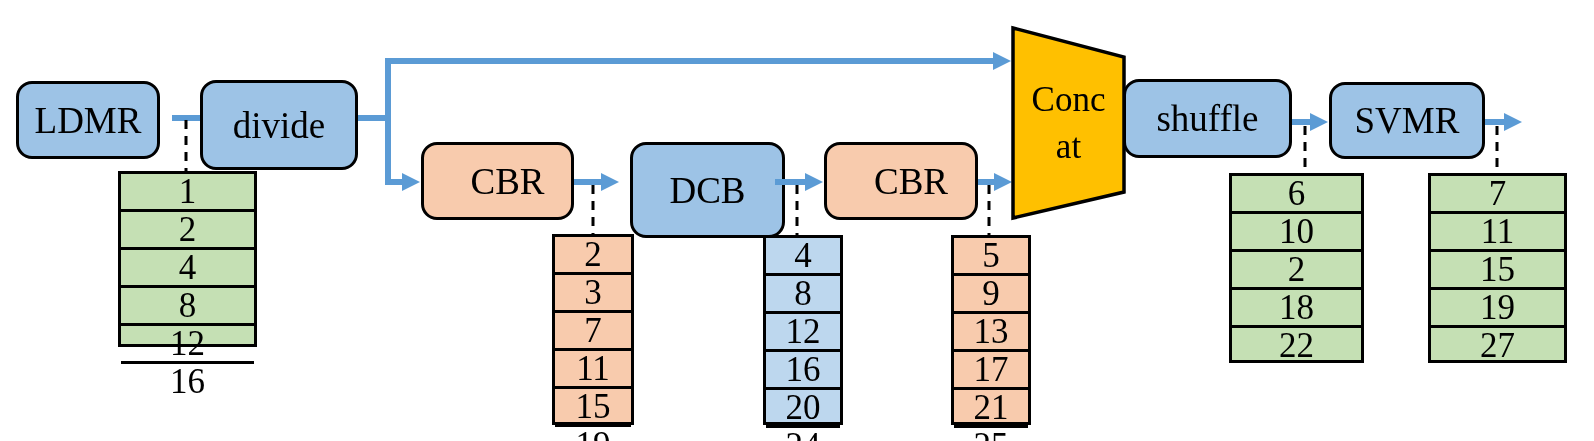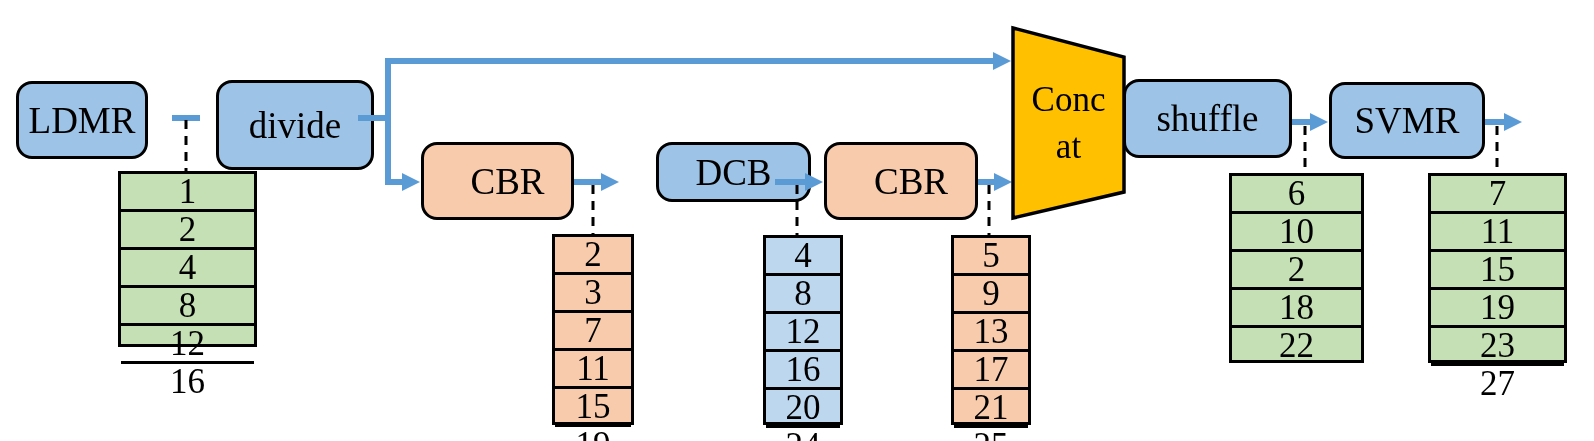--- a/index.html
+++ b/index.html
@@ -36,33 +36,33 @@
     position:absolute;left:1013px;top:28px;width:111px;height:190px;z-index:4;
     display:flex;flex-direction:column;align-items:center;justify-content:center;
     font-size:35px;line-height:1.35;
   }
 </style>
 </head>
 <body>
 
 <div class="canvas">
 
-  <div class="block blue" style="left:16px;top:81px;width:132px;height:78px">
+  <div class="block blue" style="left:16px;top:81px;width:144px;height:78px">
     <span>LDMR</span>
   </div>
 
-  <div class="block blue" style="left:216px;top:80px;width:158px;height:90px">
+  <div class="block blue" style="left:200px;top:80px;width:158px;height:90px">
     <span>divide</span>
   </div>
 
   <div class="block peach" style="left:421px;top:142px;width:153px;height:78px">
     <span>CBR</span>
   </div>
 
-  <div class="block blue" style="left:656px;top:142px;width:155px;height:60px">
+  <div class="block blue" style="left:630px;top:142px;width:155px;height:96px">
     <span>DCB</span>
   </div>
 
   <div class="block peach" style="left:824px;top:142px;width:154px;height:78px">
     <span>CBR</span>
   </div>
 
   <div class="block blue" style="left:1329px;top:82px;width:156px;height:77px">
     <span>SVMR</span>
   </div>
@@ -113,21 +113,20 @@
     <div class="cell">2</div>
     <div class="cell">18</div>
     <div class="cell">22</div>
   </div>
 
   <div class="dtable tgreen" style="left:1428px;top:173px;width:139px;height:190px">
     <div class="cell">7</div>
     <div class="cell">11</div>
     <div class="cell">15</div>
     <div class="cell">19</div>
-    <div class="cell">23</div>
     <div class="cell">27</div>
   </div>
 
   <svg class="overlay" width="1594" height="441" viewBox="0 0 1594 441">
 
     <g>
       <path class="arrow-line" d="M172 118 H 200"></path>
     </g>
 
     <g>

